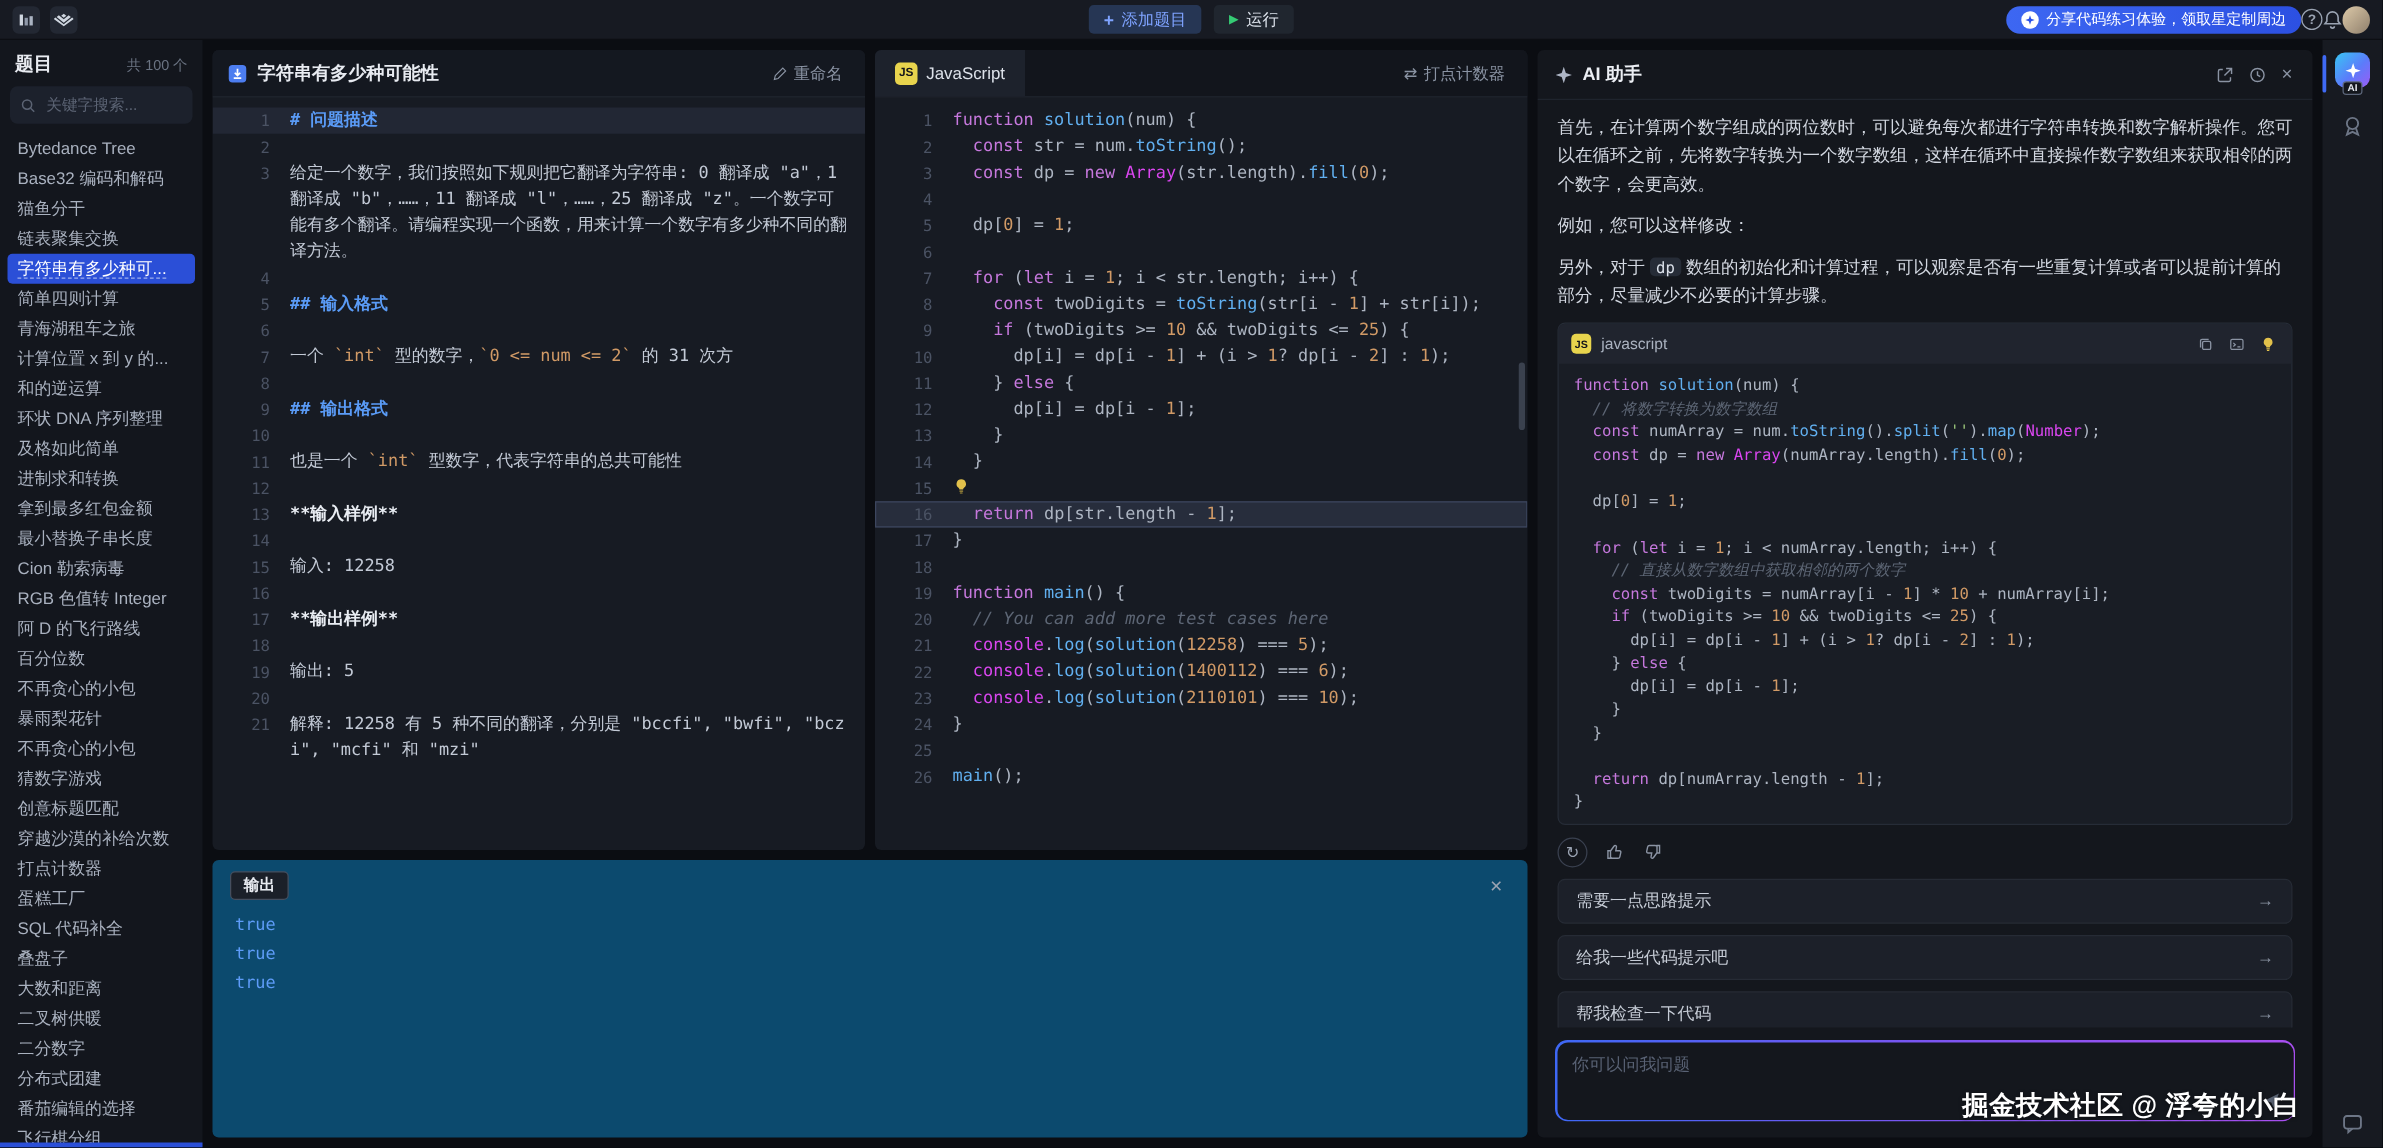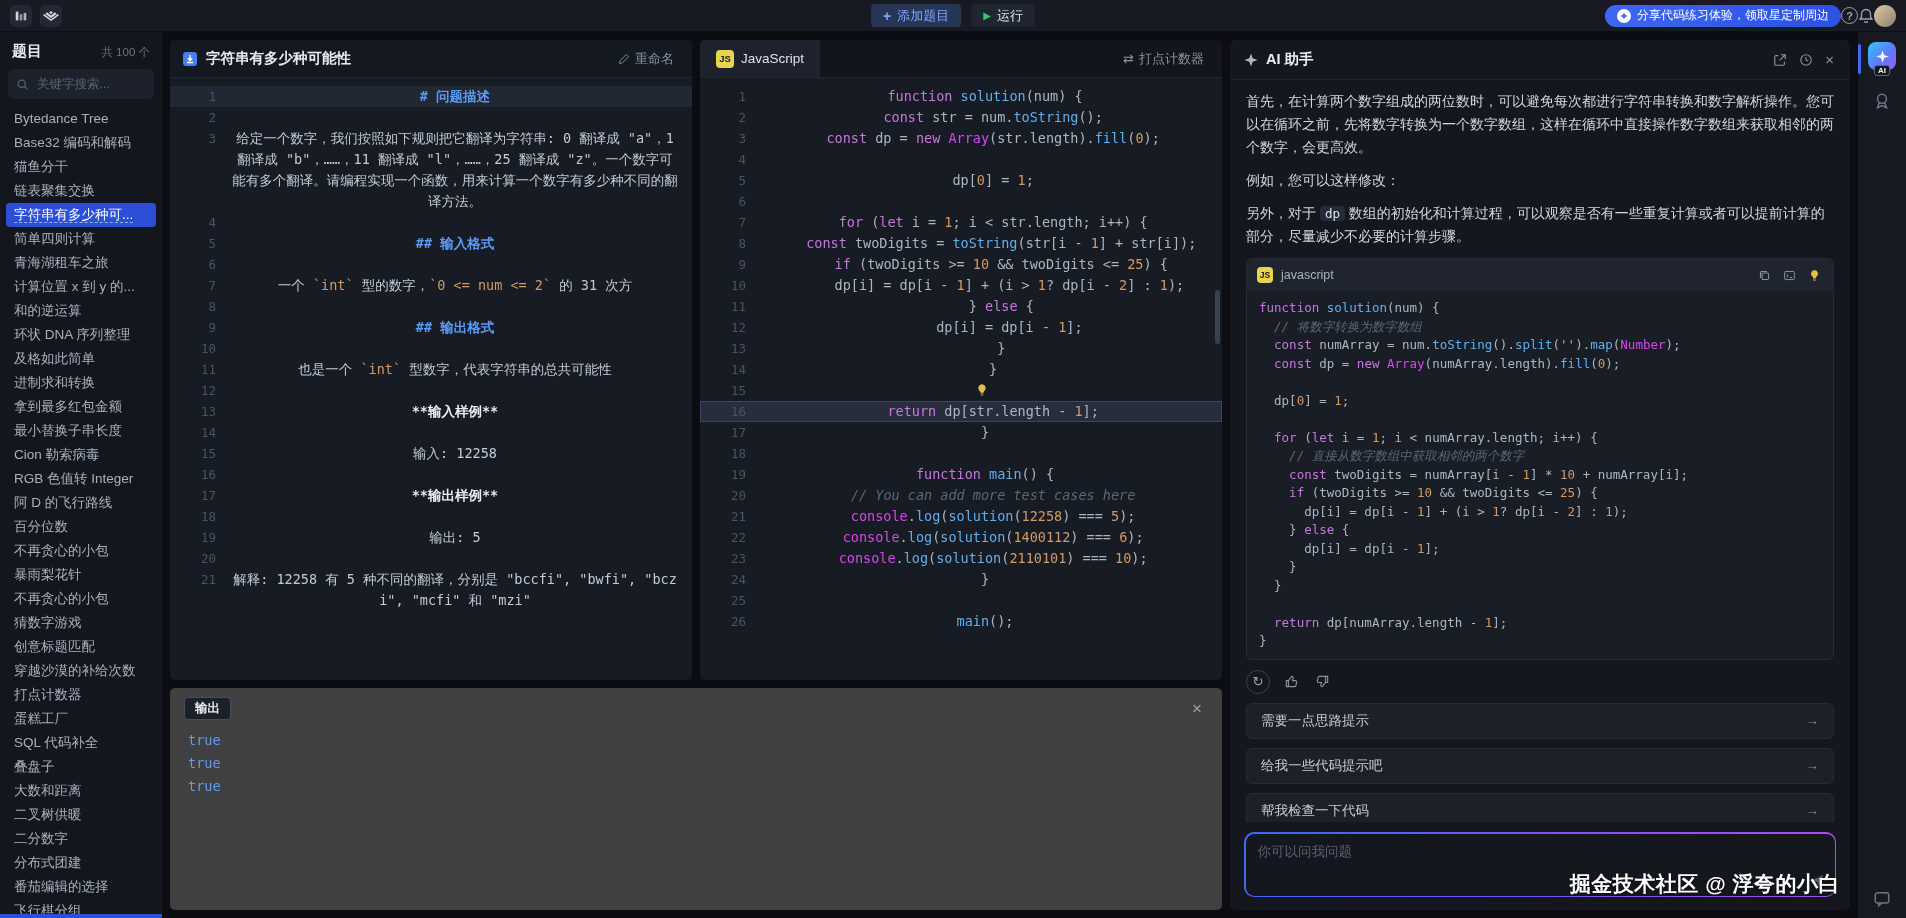--- a/index.html
+++ b/index.html
@@ -52,39 +52,39 @@
   .code-head{padding:0 12px 0 0;background:#12151c;}
   .lang-tab{height:100%;display:flex;align-items:center;gap:7px;padding:0 16px;background:#1d222c;color:#dde2ea;font-size:13.5px;cursor:pointer;box-sizing:border-box;}
   .js-ic{width:18px;height:18px;border-radius:4px;background:#e8d44d;color:#15161a;font-size:9.5px;font-weight:700;display:flex;align-items:center;justify-content:center;}
   .js-ic.small{width:16px;height:16px;font-size:8.5px;}
   .switch-lang{margin-left:auto;display:flex;align-items:center;gap:5px;background:none;border:0;color:#8a93a3;font-size:13px;cursor:pointer;}
 
   
   .ed-body{flex:1;overflow:hidden;padding:8px 0;font-family:"DejaVu Sans Mono","Liberation Mono",monospace;}
   .ed-row{display:flex;min-height:21px;line-height:21px;font-size:13.5px;}
   .gut{flex:none;width:46px;padding-right:16px;text-align:right;color:#4b5364;font-size:12.5px;box-sizing:content-box;}
-  .txt{flex:1;padding-right:14px;color:#c3cad6;min-width:0;text-align:center;}
+  .txt{flex:1;padding-right:14px;color:#c3cad6;min-width:0;}
   #md-body .txt{white-space:pre-wrap;word-break:break-all;}
   #code-body .txt{white-space:pre;color:#adb5c2;}
   .ed-row.active{background:#222734;}
   .ed-row.hl{background:#272d3c;box-shadow:inset 0 0 0 1px #3c465e;}
   .bulb{display:inline-flex;width:16px;vertical-align:-2px;margin-right:4px;}
   .md-h{color:#5a9bf6;font-weight:700;}
   .md-c{color:#d19a66;}
   .md-b{color:#e9edf3;font-weight:700;}
   .tk-kw{color:#c678dd;}
   .tk-str{color:#98c379;}
   .tk-num{color:#d19a66;}
   .tk-fn{color:#61afef;}
   .tk-cls{color:#d946ef;}
   .tk-com{color:#5d6675;font-style:italic;}
   .code-scroll{position:absolute;right:2px;top:250px;width:5px;height:54px;border-radius:3px;background:#3a414e;cursor:grab;}
 
   
-  .output{flex:none;height:222px;background:#404040;}
+  .output{flex:none;height:222px;background:#0c4a6e;}
   .out-head{display:flex;align-items:center;padding:9px 14px 5px;}
   .out-chip{border:1px solid #454e5e;border-radius:4px;padding:2px 10px;font-size:12.5px;font-weight:700;color:#e8ebf1;background:#1b2029;cursor:pointer;}
   .out-close{margin-left:auto;background:none;border:0;color:#9aa3b2;font-size:17px;cursor:pointer;line-height:1;}
   .out-body{padding:4px 18px;font-family:"DejaVu Sans Mono","Liberation Mono",monospace;}
   .out-line{font-size:13.5px;line-height:23px;color:#5e9cf8;}
 
   
   .ai{width:620px;flex:none;margin:8px 8px 8px 0;background:#14171d;border-radius:5px;display:flex;flex-direction:column;overflow:hidden;box-sizing:border-box;}
   .ai-head{flex:none;height:40px;display:flex;align-items:center;gap:8px;padding:0 14px;border-bottom:1px solid #1f242d;box-sizing:border-box;}
   .ai-star{color:#aeb6c6;display:flex;}

